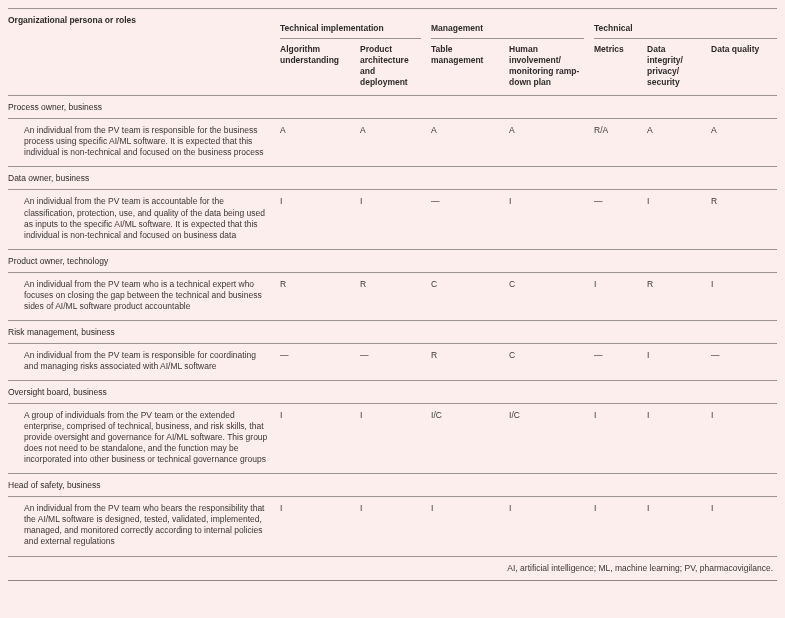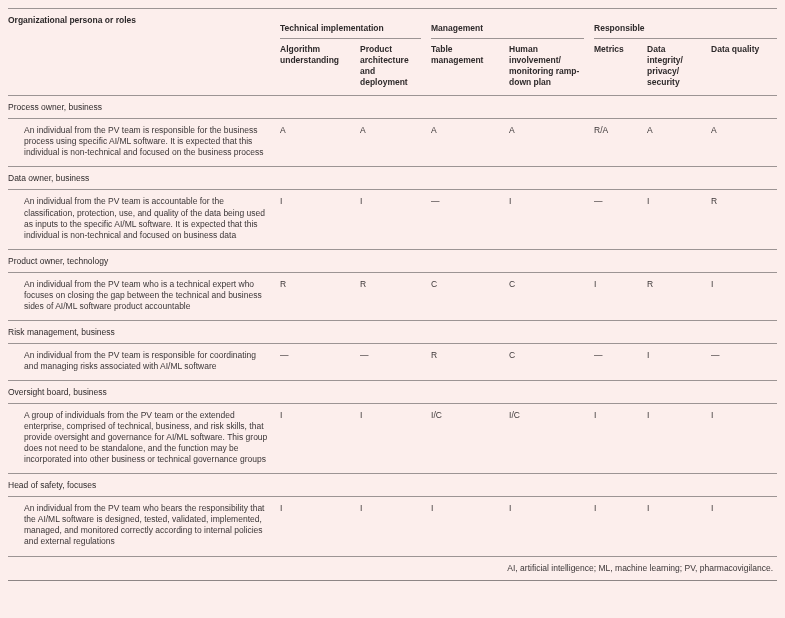--- a/index.html
+++ b/index.html
@@ -97,21 +97,21 @@
     <thead>
       <tr>
         <th class="corner" rowspan="2">Organizational persona or roles</th>
         <th class="group" colspan="2">
           <span class="glabel">Technical implementation</span>
         </th>
         <th class="group" colspan="2">
           <span class="glabel">Management</span>
         </th>
         <th class="group last" colspan="3">
-          <span class="glabel">Responsible</span>
+          <span class="glabel">Technical</span>
         </th>
       </tr>
       <tr class="subhead">
         <th>Algorithm understanding</th>
         <th>Product architecture and deployment</th>
         <th>Table management</th>
         <th>Human involvement/ monitoring ramp-down plan</th>
         <th>Metrics</th>
         <th>Data integrity/ privacy/ security</th>
         <th>Data quality</th>
@@ -184,21 +184,21 @@
         <td>I</td>
         <td>I</td>
         <td>I/C</td>
         <td>I/C</td>
         <td>I</td>
         <td>I</td>
         <td>I</td>
       </tr>
 
       <tr class="role-row">
-        <td colspan="8">Head of safety, focuses</td>
+        <td colspan="8">Head of safety, business</td>
       </tr>
       <tr class="desc-row">
         <td class="desc">An individual from the PV team who bears the responsibility that the AI/ML software is designed, tested, validated, implemented, managed, and monitored correctly according to internal policies and external regulations</td>
         <td>I</td>
         <td>I</td>
         <td>I</td>
         <td>I</td>
         <td>I</td>
         <td>I</td>
         <td>I</td>

